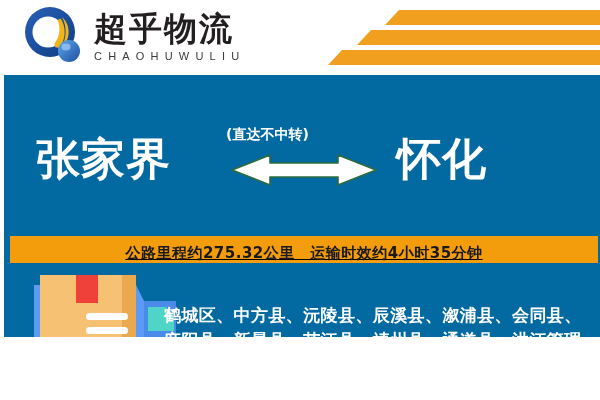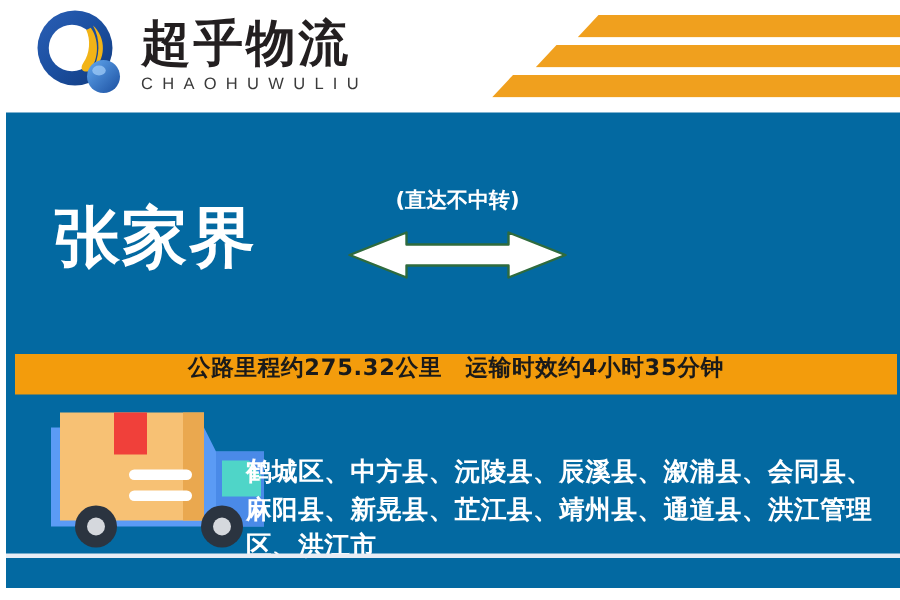--- a/index.html
+++ b/index.html
@@ -6,21 +6,21 @@
     margin: 0;
     padding: 0;
     background: #ffffff;
   }
   body {
     font-family: "Liberation Sans", sans-serif;
   }
   .banner {
     position: relative;
     width: 600px;
-    height: 392px;
+    height: 337px;
     overflow: hidden;
     background: #ffffff;
   }
 
   
   .header {
     position: absolute;
     left: 0; top: 0;
     width: 600px; height: 75px;
     background: #ffffff;
@@ -104,43 +104,44 @@
     line-height: 1;
     white-space: nowrap;
   }
   .city.origin { left: 32px; }
   .city.dest   { left: 393px; }
 
   .arrow-block {
     position: absolute;
     left: 222px; top: 0;
     width: 158px; height: 115px;
-    text-align: center;
+    text-align: left;
   }
   .arrow-note {
     font-family: "DejaVu Sans", "Liberation Sans", sans-serif;
     font-size: 14px;
     font-weight: 700;
     color: #ffffff;
     white-space: nowrap;
     line-height: 1;
   }
   .arrow-note.top { margin-top: 12px; }
   .arrow-note.bottom { margin-top: 8px; }
   .arrow-svg { margin-top: 5px; }
 
   
   .info-bar {
     position: absolute;
     left: 6px; top: 161px;
     width: 588px; height: 27px;
     background: #f39c0c;
     display: flex;
-    align-items: flex-start;
+    align-items: flex-end;
     justify-content: center;
+    text-decoration: underline;
   }
   .info-text {
     font-family: "DejaVu Sans", "Liberation Sans", sans-serif;
     font-size: 15px;
     font-weight: 700;
     color: #1a1a1a;
     white-space: nowrap;
     letter-spacing: 0.5px;
   }
 
@@ -226,20 +227,21 @@
         <div class="arrow-note top">(直达不中转)</div>
         <div class="arrow-svg">
           <svg width="156" height="40" viewBox="0 0 156 40" xmlns="http://www.w3.org/2000/svg">
             <g fill="#ffffff" stroke="#2f6b3e" stroke-width="1.6" stroke-linejoin="round">
               <path d="M6 24 L44 9 L44 17 L112 17 L112 9 L150 24 L112 39 L112 31 L44 31 L44 39 Z"></path>
             </g>
           </svg>
         </div>
       </div>
 
+      <div class="city dest">怀化</div>
     </div>
 
     <div class="info-bar">
       <span class="info-text">公路里程约275.32公里　运输时效约4小时35分钟</span>
     </div>
 
     <div class="truck">
       <svg width="150" height="105" viewBox="0 0 150 105" xmlns="http://www.w3.org/2000/svg">
 
         <path d="M8 80 L8 86 L150 86 L150 36 L118 36 L110 20 L8 20 Z" fill="#5b9bf5"></path>

